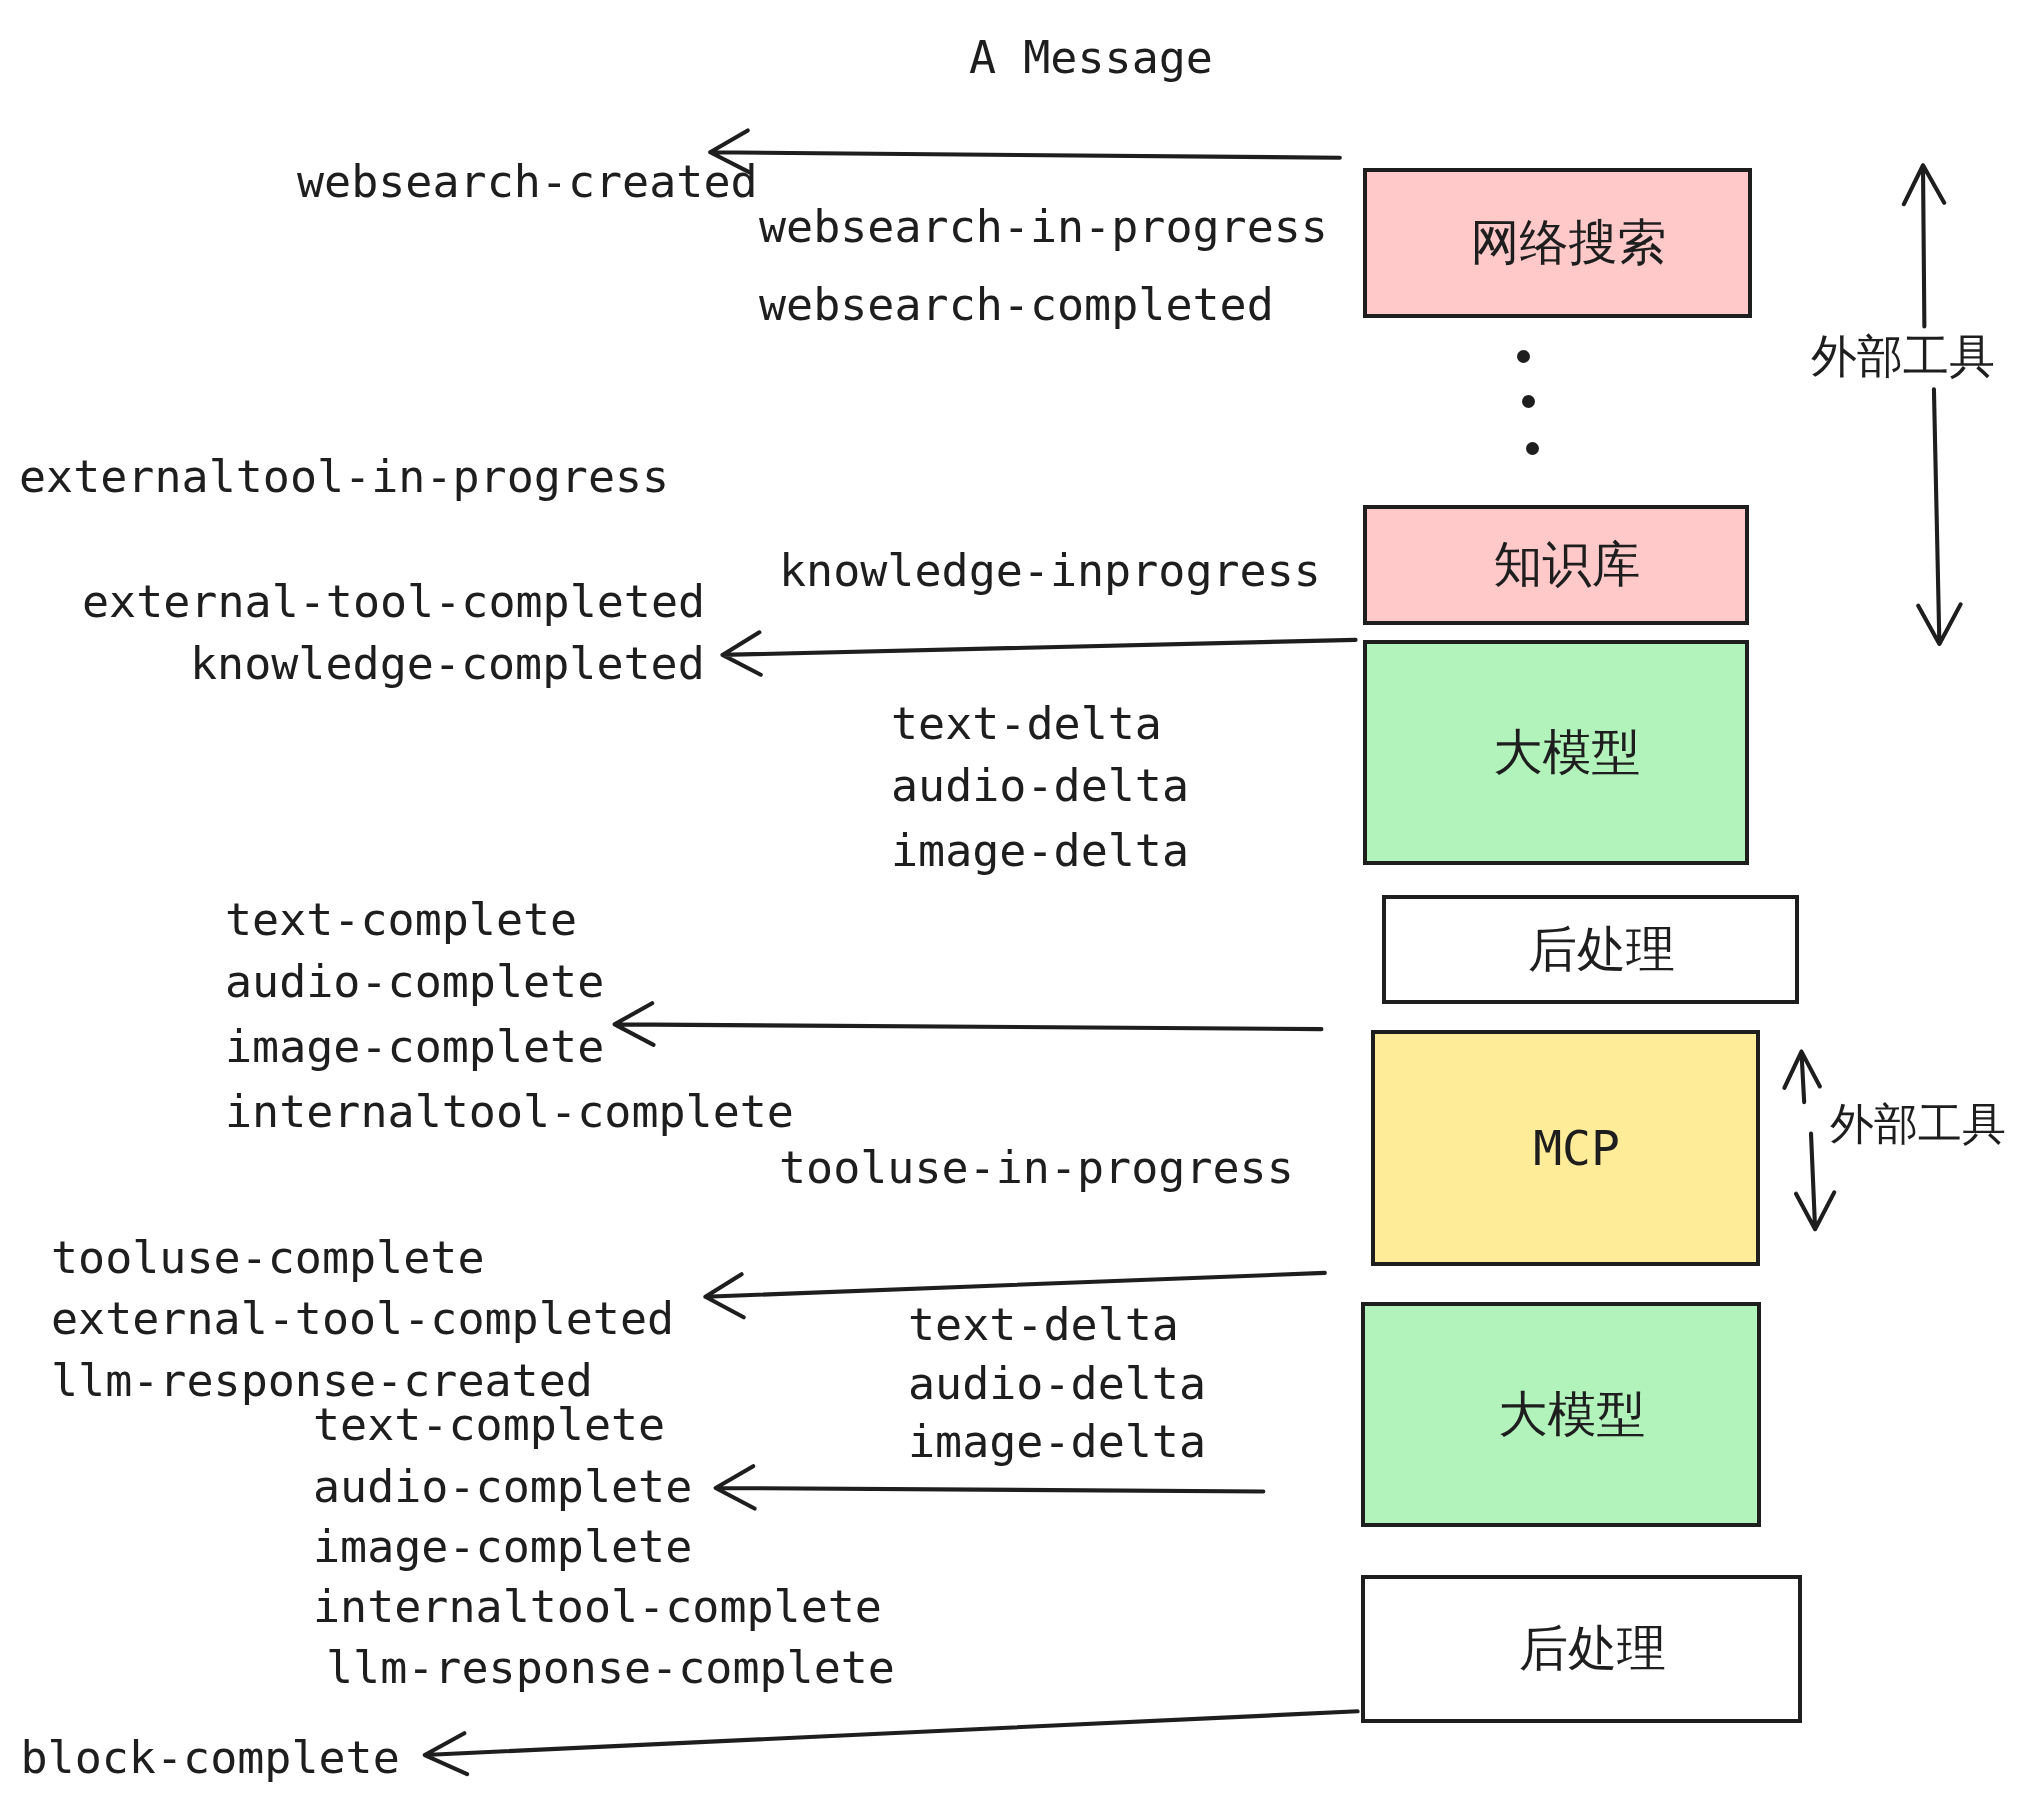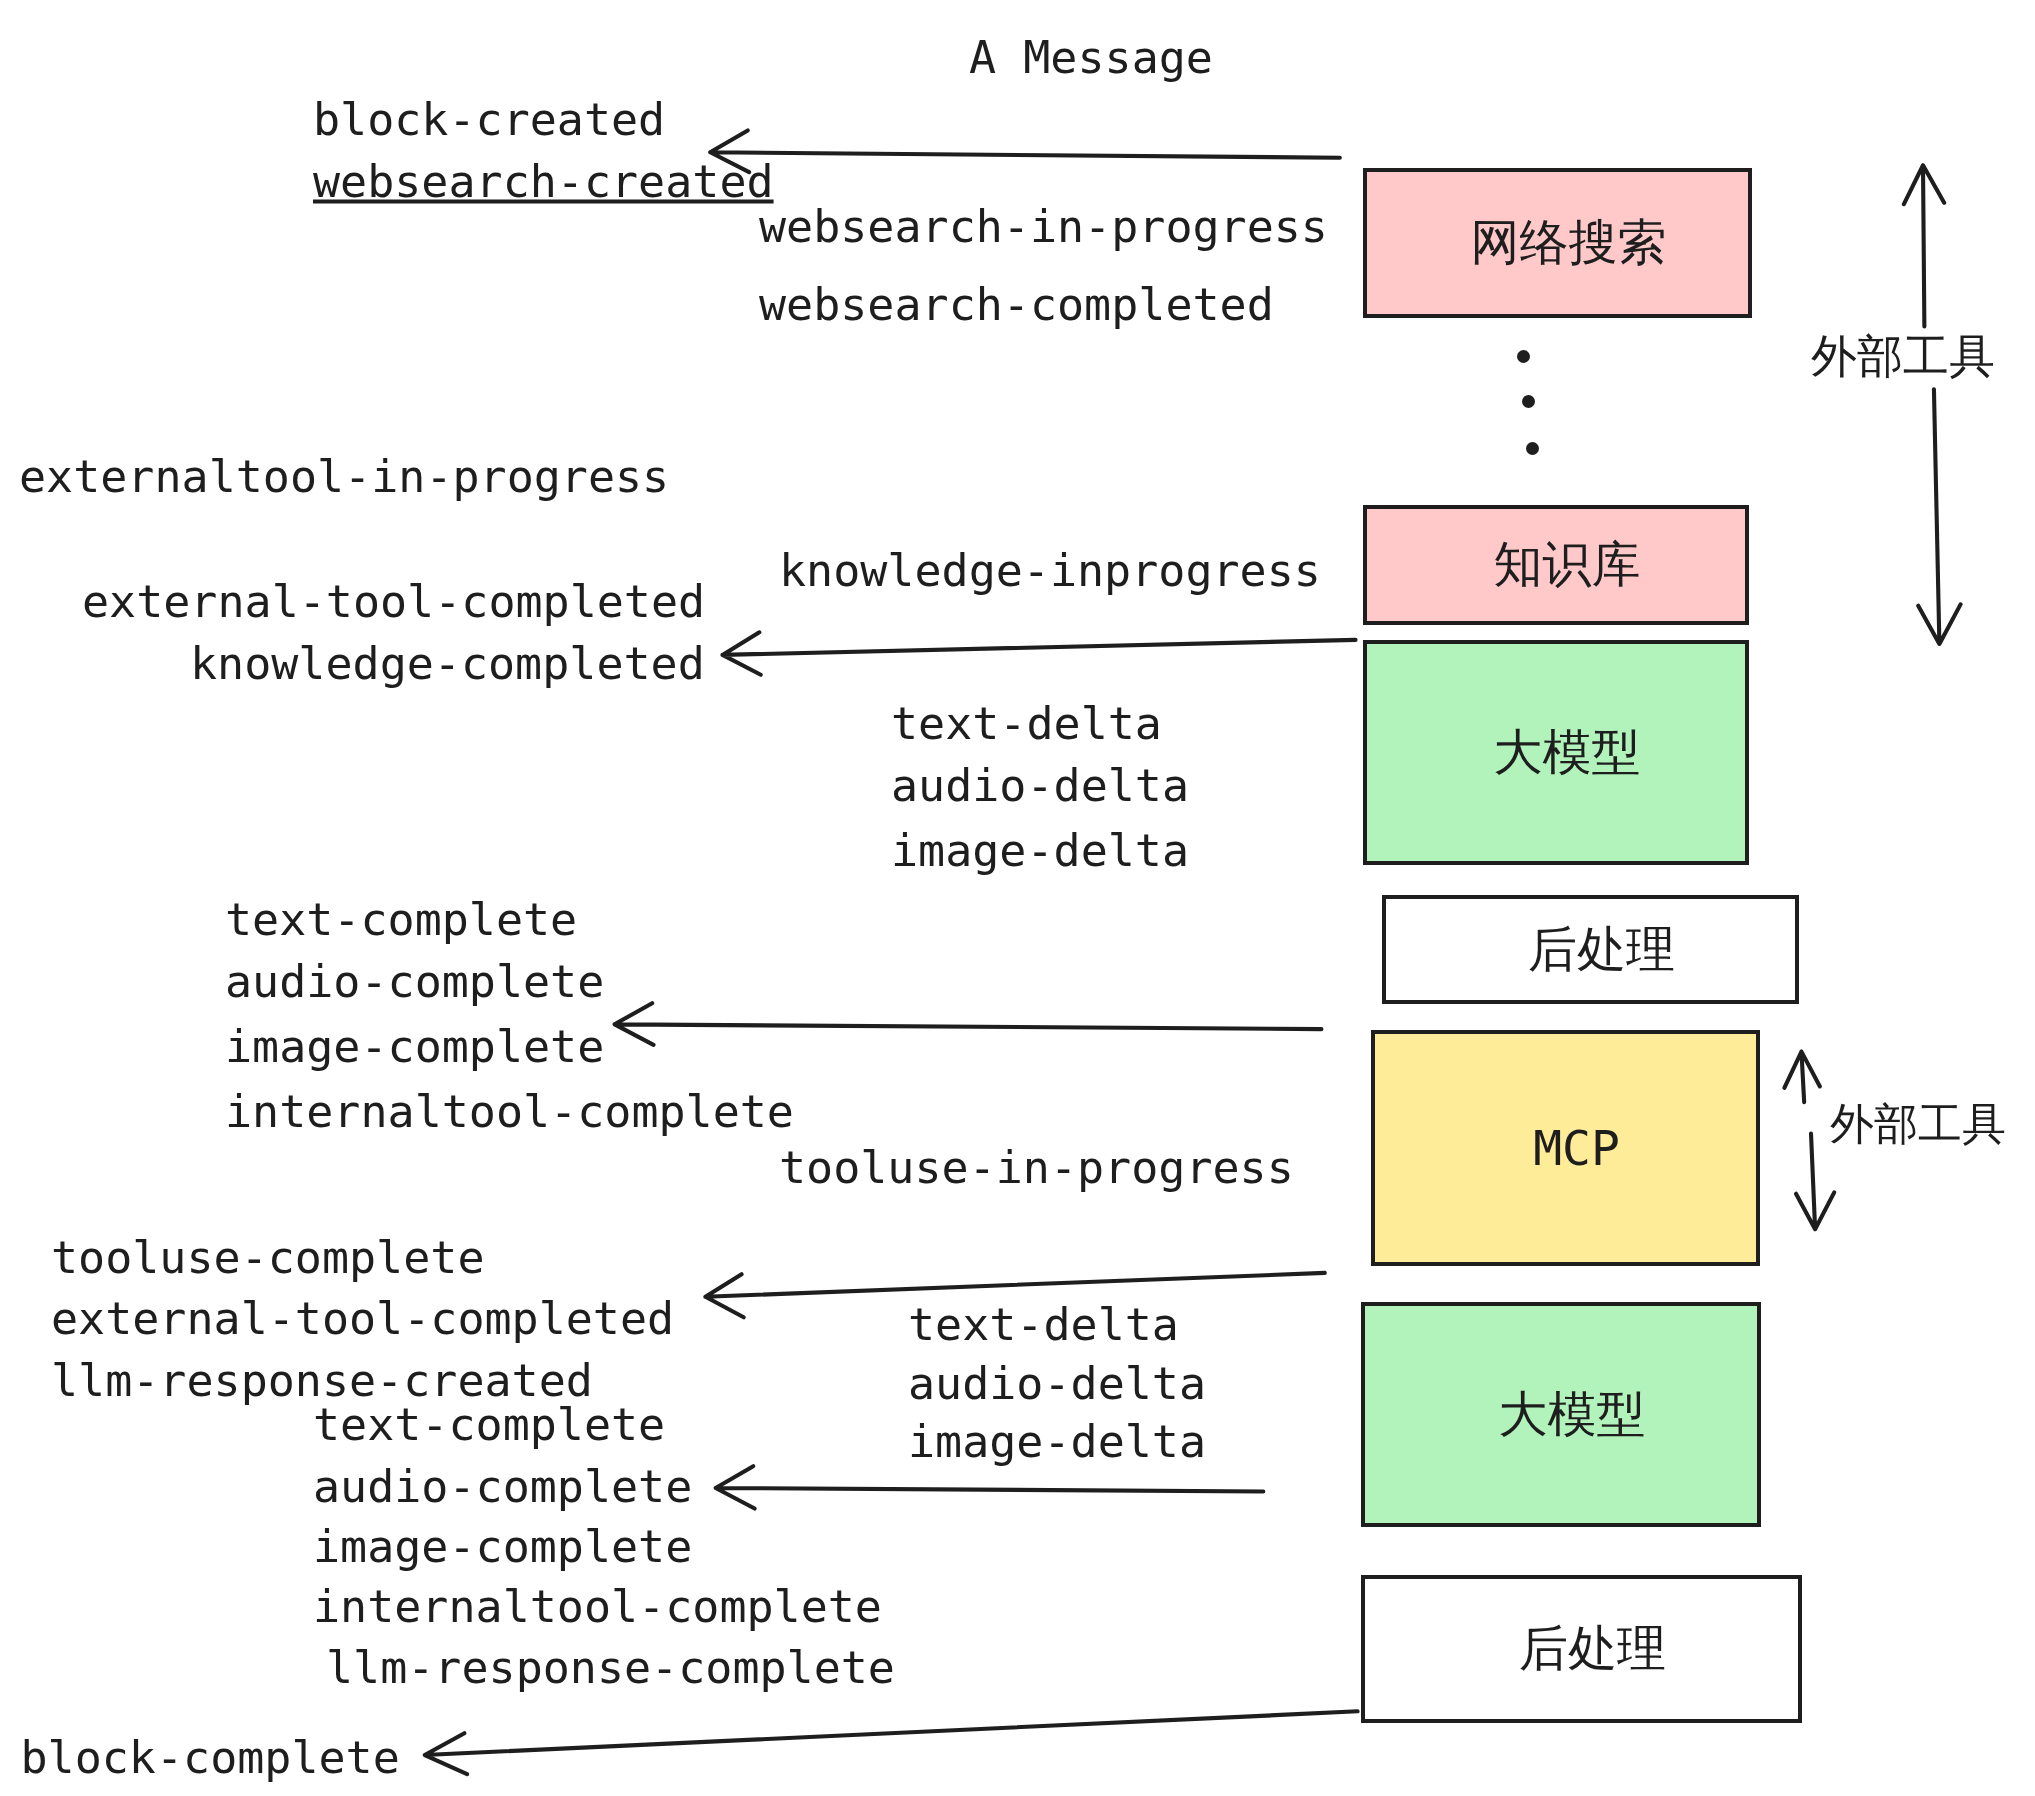--- a/index.html
+++ b/index.html
@@ -69,22 +69,21 @@
     stroke-linejoin:round;
   }
 </style>
 </head>
 <body>
 
 <div id="canvas">
 
   <div class="title" style="left:1091px; top:31px;">A Message</div>
 
-  <div class="ev" style="left:313px;  top:119px;">block-created</div>
-  <div class="ev" style="left:313px;  top:181px;text-decoration:underline;">websearch-created</div>
+  <div class="ev" style="left:297px;  top:181px;">websearch-created</div>
   <div class="ev" style="left:759px; top:226px;">websearch-in-progress</div>
   <div class="ev" style="left:759px; top:304px;">websearch-completed</div>
   <div class="ev" style="left:19px;   top:430px;margin-top:46px;">externaltool-in-progress</div>
   <div class="ev" style="left:779px; top:570px;text-align:center;">knowledge-inprogress</div>
   <div class="ev" style="left:82px;  top:601px;">external-tool-completed</div>
   <div class="ev" style="left:190px;  top:663px;">knowledge-completed</div>
   <div class="ev" style="left:891px; top:723px;">text-delta</div>
   <div class="ev" style="left:891px; top:785px;">audio-delta</div>
   <div class="ev" style="left:891px; top:850px;">image-delta</div>
   <div class="ev" style="left:225px;  top:919px;">text-complete</div>

